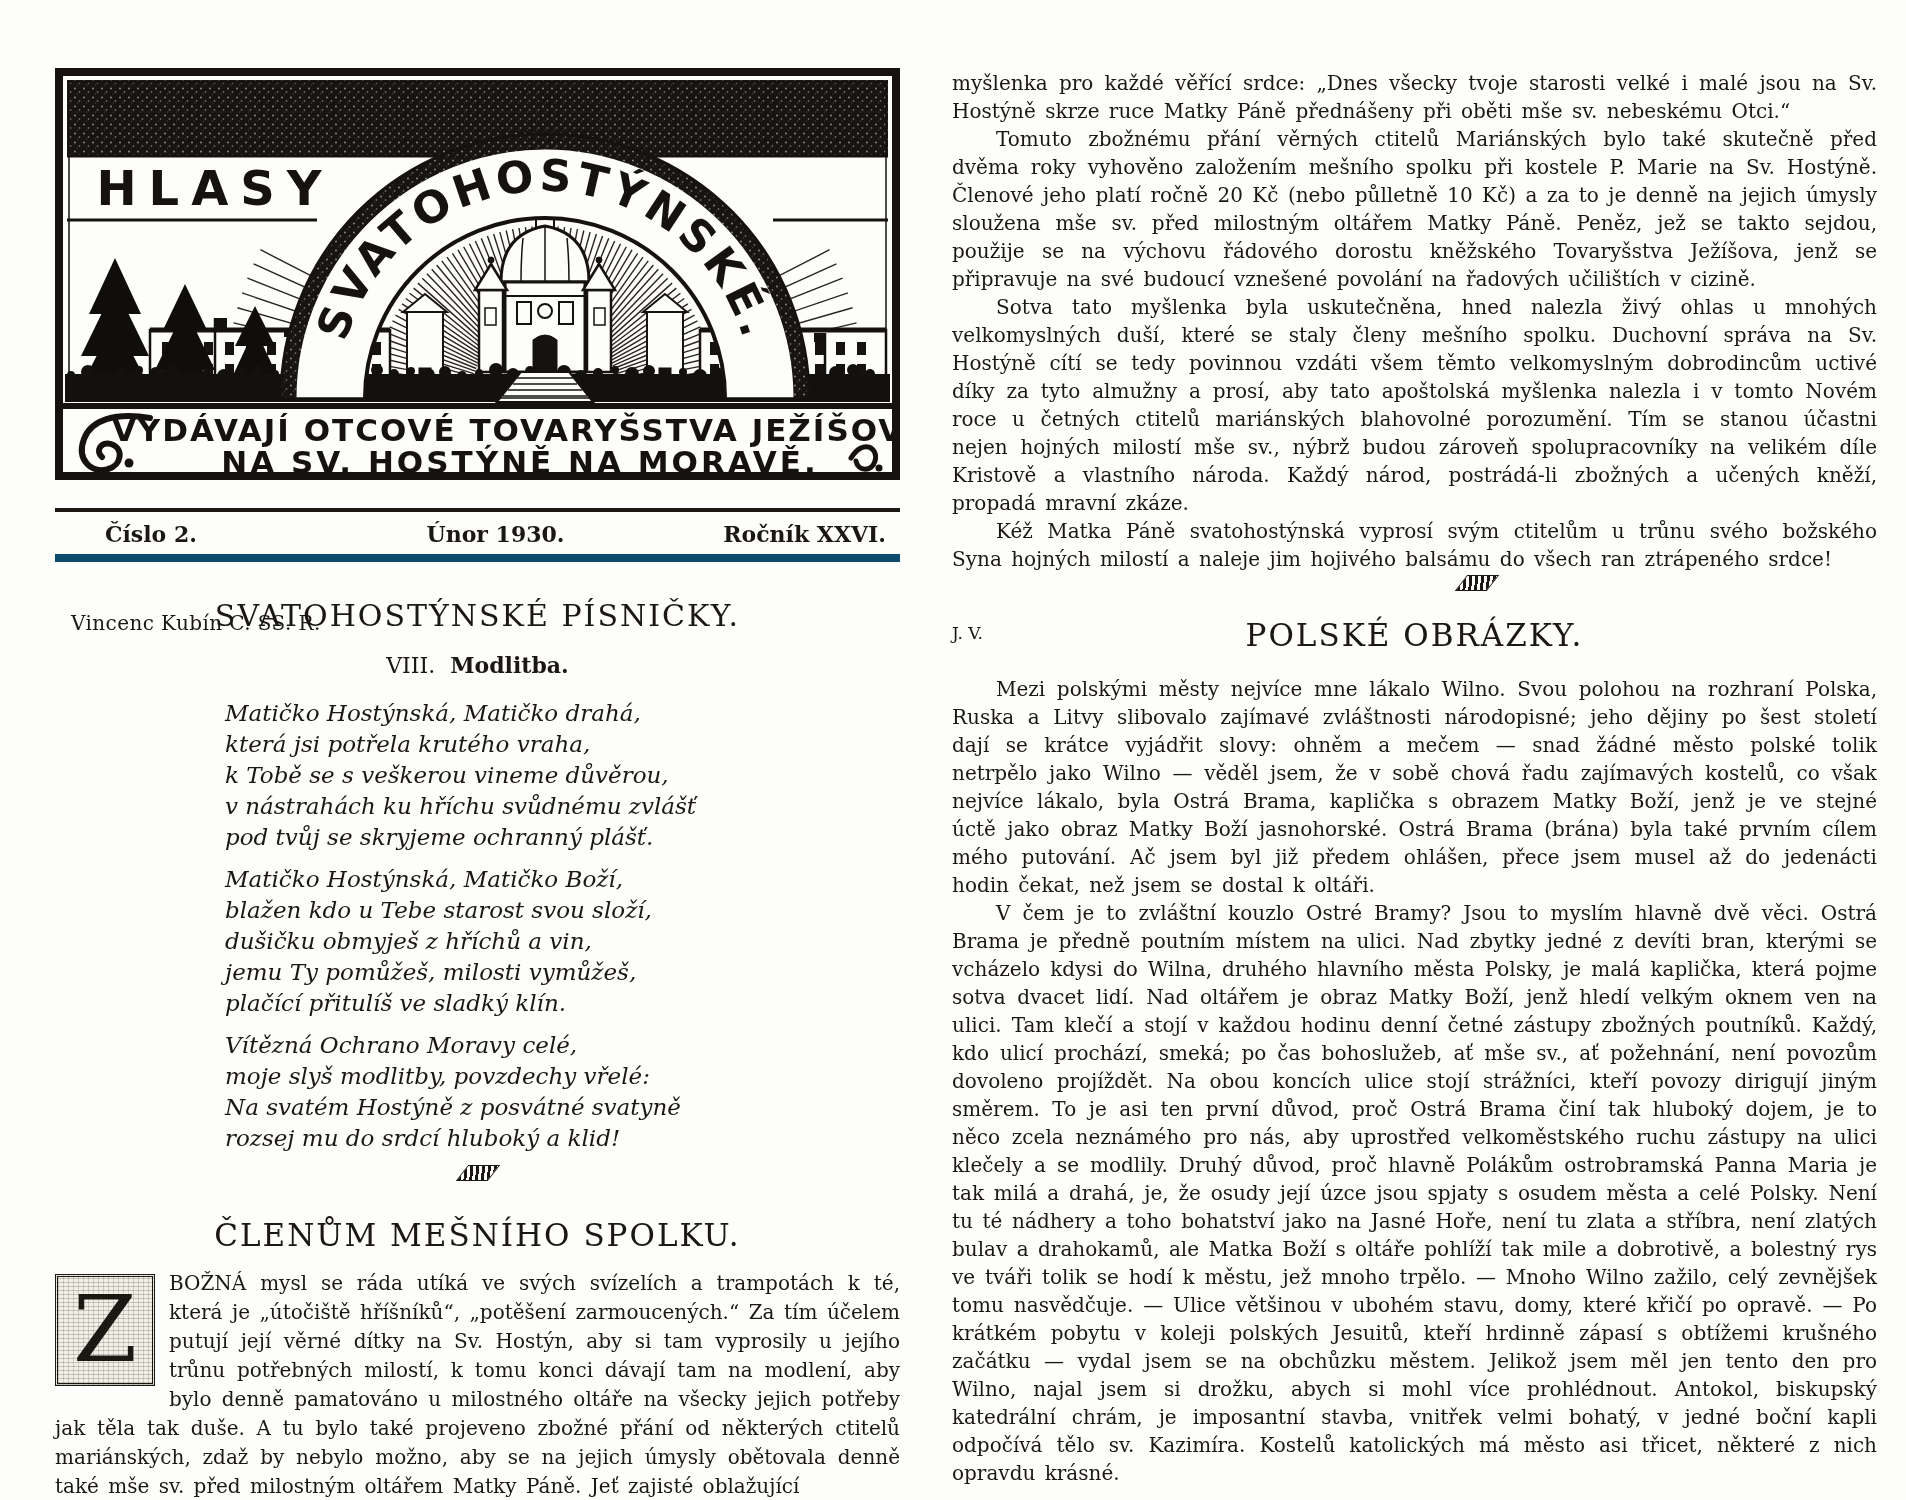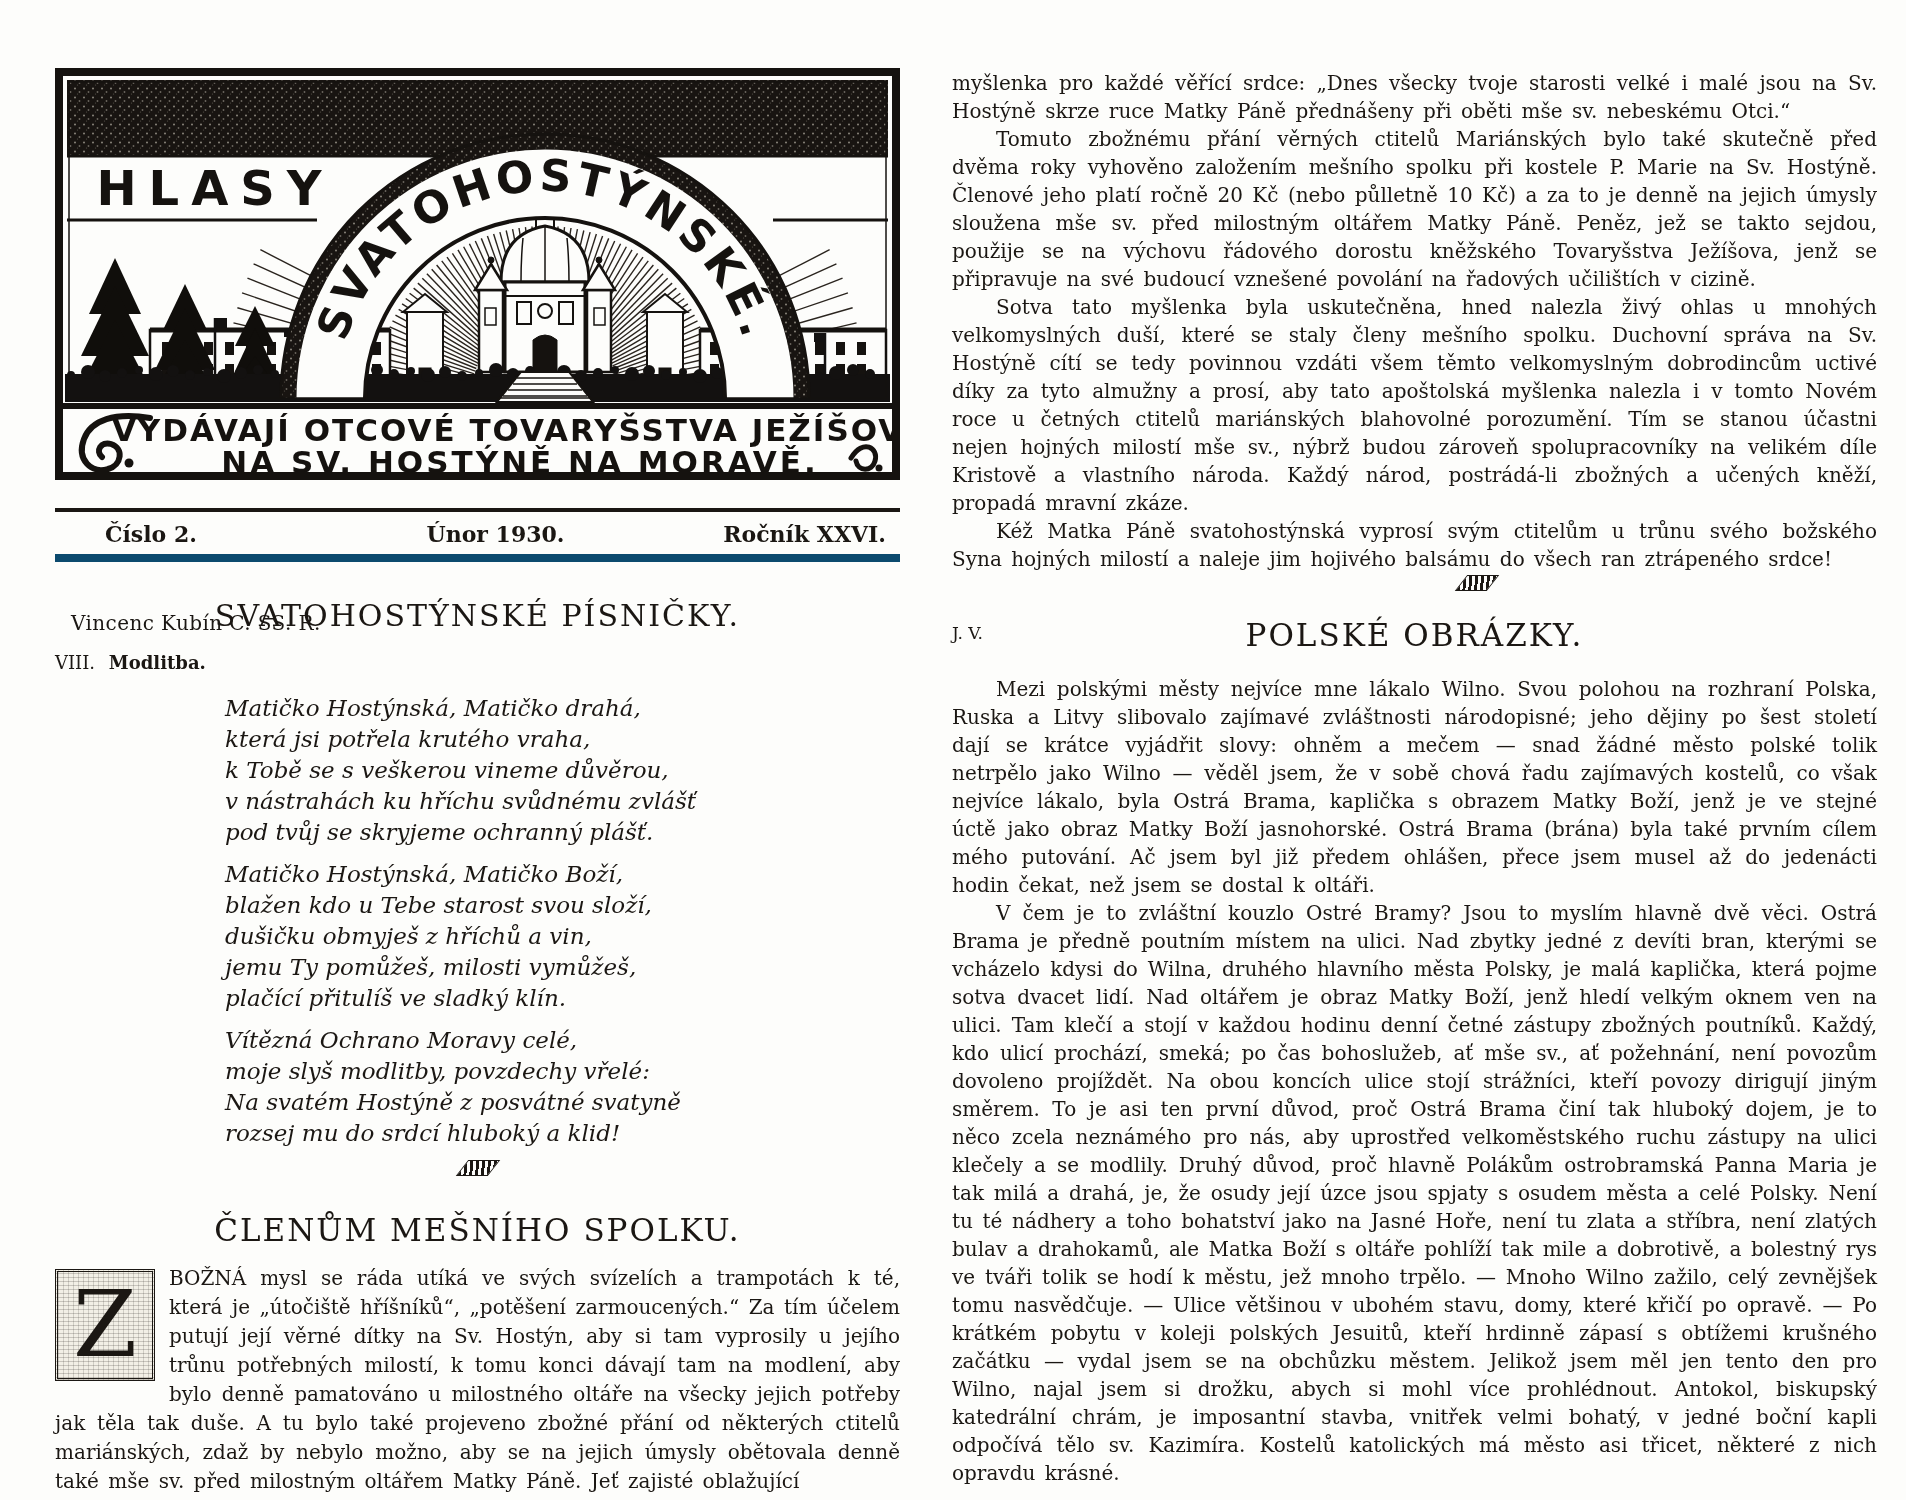--- a/index.html
+++ b/index.html
@@ -29,21 +29,21 @@
   .issue-row .c-right{text-align:right;padding-right:4px;}
 
   
   .article1-head{position:relative;margin-top:36px;height:42px;}
   .author{position:absolute;left:16px;top:13px;font-size:20px;letter-spacing:.4px;white-space:nowrap;}
   .title-caps{
     text-align:center;font-weight:400;letter-spacing:2px;margin:0;
     font-family:"DejaVu Serif", serif;
   }
   .title1{font-size:30px;}
-  .subtitle{text-align:left;font-size:18px;margin-top:12px;}
+  .subtitle{text-align:center;font-size:22px;margin-top:12px;}
   .subtitle .sect-name{font-weight:bold;margin-left:8px;}
 
   
   .poem{margin:20px 0 0 170px;font-style:italic;font-size:23px;line-height:31px;}
   .stanza{margin-bottom:11px;}
   .poem p{margin:0;}
 
   
   .leaf{
     width:30px;height:14px;margin:4px auto 0 auto;

